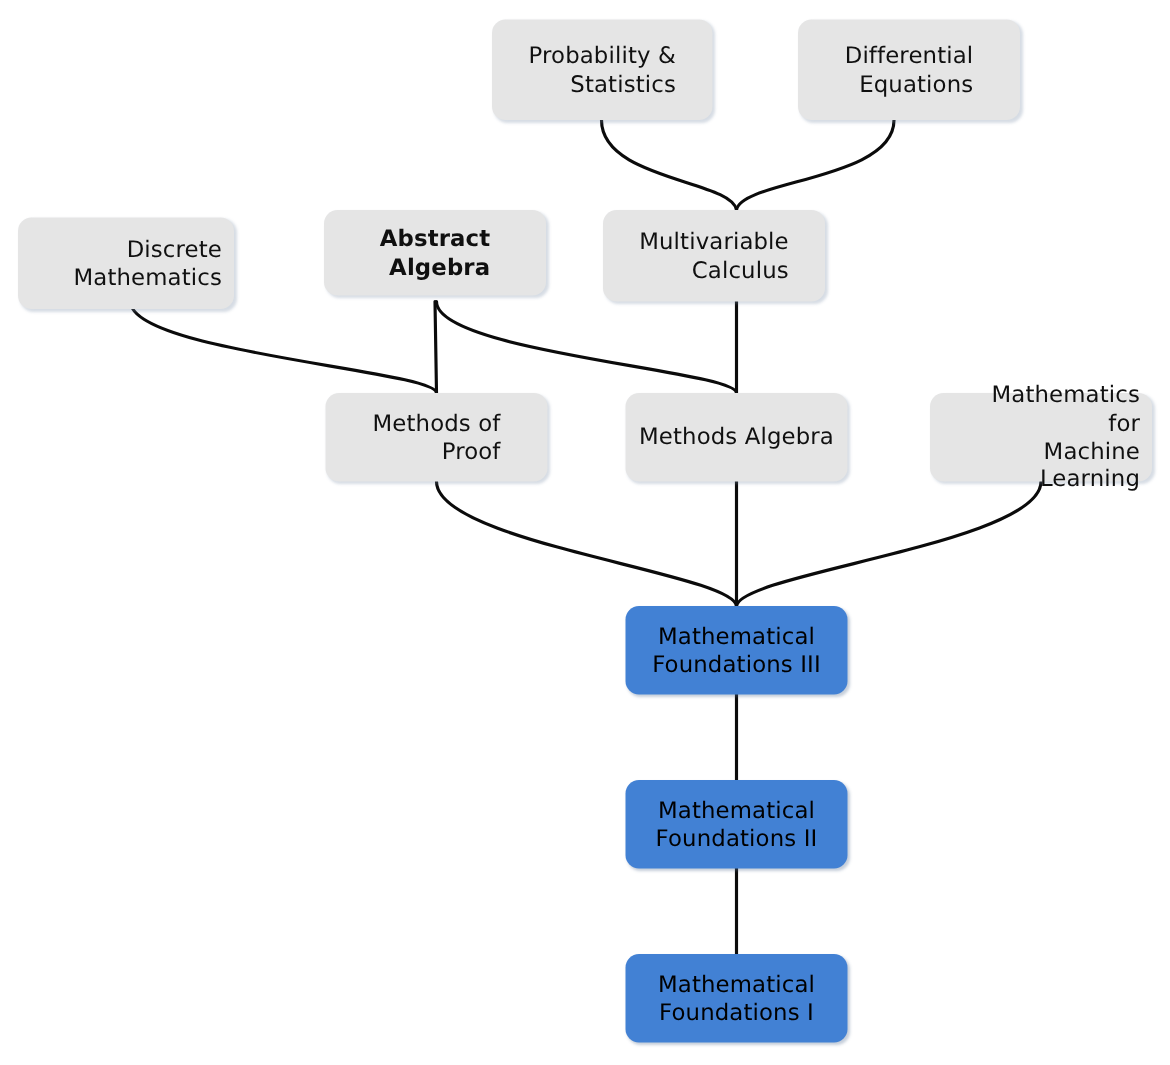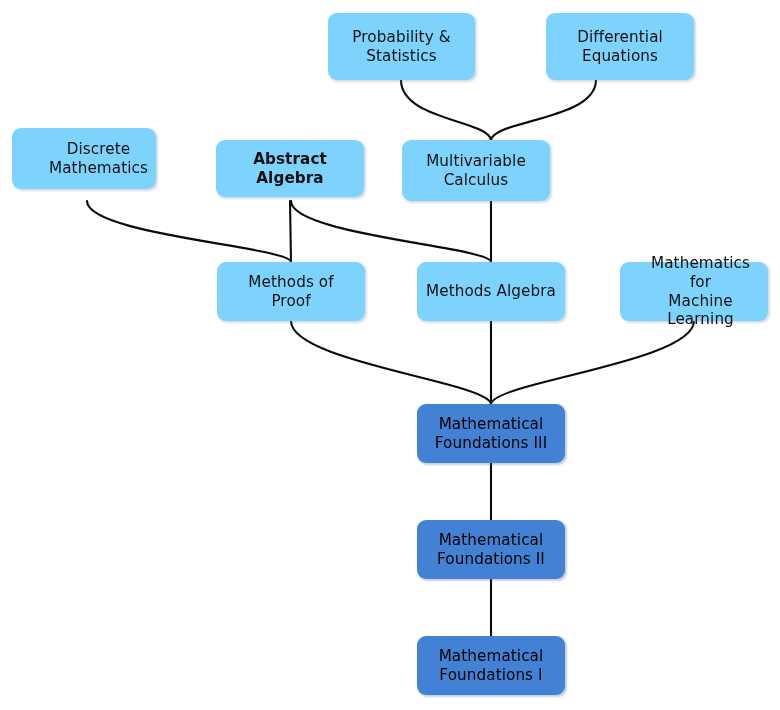--- a/index.html
+++ b/index.html
@@ -36,24 +36,25 @@
     display: flex;
     align-items: center;
     justify-content: center;
     text-align: center;
     border-radius: 9px;
     line-height: 1.22;
     letter-spacing: 0.1px;
     -webkit-font-smoothing: antialiased;
   }
   .node.normal {
-    background: #7dd3fc;
+    background: #e5e5e5;
     color: #101010;
     font-size: 15.2px;
     box-shadow: 1.5px 1.5px 2px rgba(120,140,165,0.30);
+    text-align: right;
   }
   .node.highlight {
     background: #4281d4;
     color: #000000;
     font-size: 15.2px;
     box-shadow: 1.5px 1.5px 2px rgba(90,115,150,0.35);
   }
   .node-label {
     display: block;
     padding: 0 8px;
@@ -75,25 +76,25 @@
       <path class="edge-path" d="M 491,321 L 491,404"></path>
       <path class="edge-path" d="M 694,321 C 694,362 494,382 491,404"></path>
       <path class="edge-path" d="M 491,463 L 491,520"></path>
       <path class="edge-path" d="M 491,579 L 491,636"></path>
     </svg>
   <div id="node-layer">
       <div class="node normal" style="left: 328px; top: 13px; width: 147px; height: 67px;">
         <span class="node-label">Probability &amp;
 Statistics</span>
       </div>
-      <div class="node normal" style="left: 546px; top: 13px; width: 148px; height: 67px;">
+      <div class="node normal" style="left: 532px; top: 13px; width: 148px; height: 67px;">
         <span class="node-label">Differential
 Equations</span>
       </div>
-      <div class="node normal" style="left: 12px; top: 128px; width: 144px; height: 61px; padding-left: 29px;">
+      <div class="node normal" style="left: 12px; top: 145px; width: 144px; height: 61px; padding-left: 29px;">
         <span class="node-label">Discrete
 Mathematics</span>
       </div>
       <div class="node normal" style="left: 216px; top: 140px; width: 148px; height: 57px; font-weight: bold;">
         <span class="node-label">Abstract
 Algebra</span>
       </div>
       <div class="node normal" style="left: 402px; top: 140px; width: 148px; height: 61px;">
         <span class="node-label">Multivariable
 Calculus</span>

